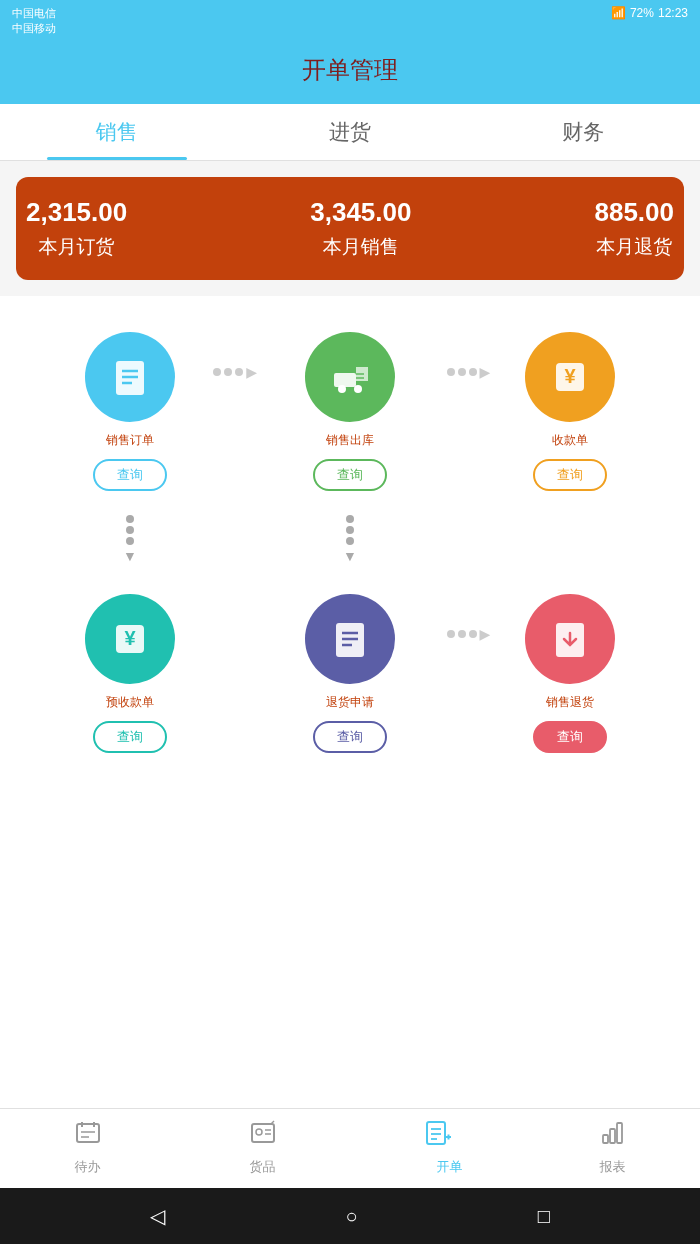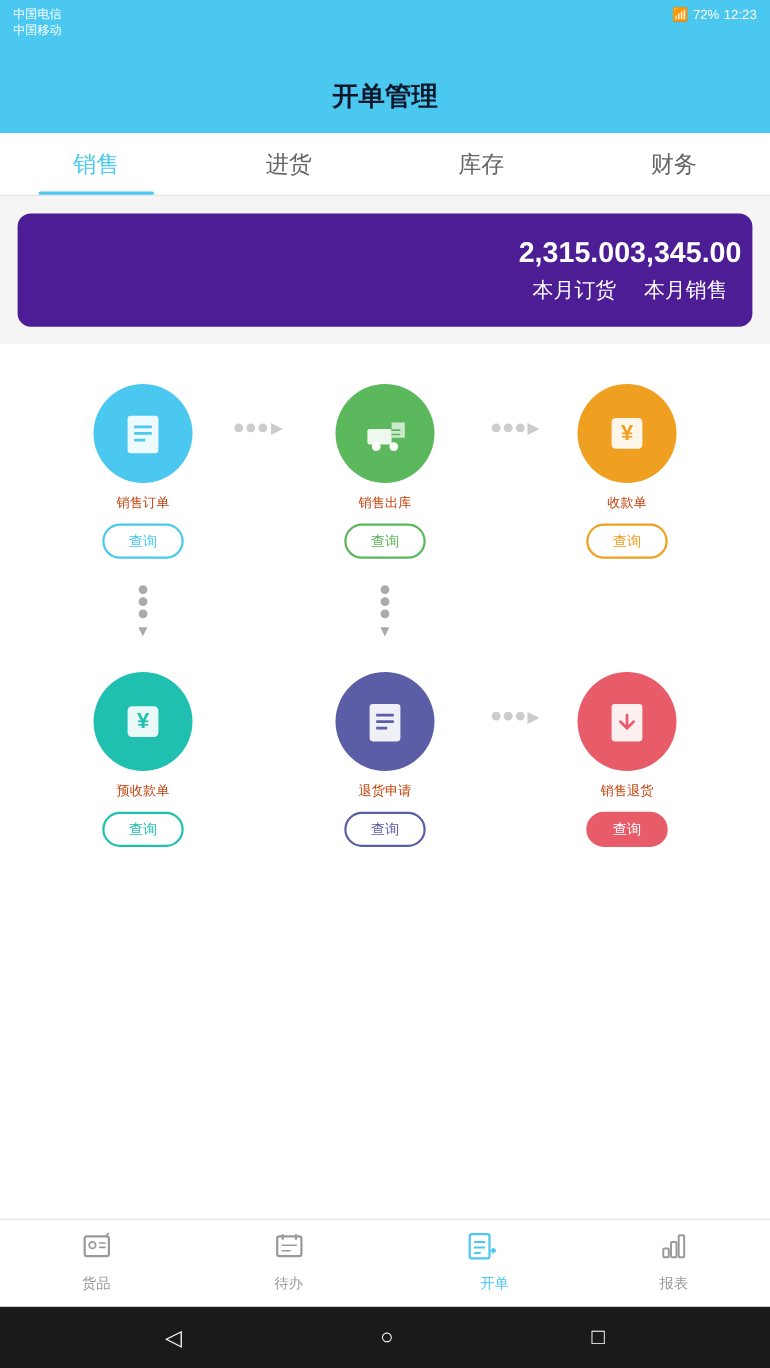--- a/index.html
+++ b/index.html
@@ -36,24 +36,23 @@
     }
     .status-right span { font-size: 12px; }
 
     
     .header {
       background: #4bc8f0;
       text-align: center;
       padding: 14px 0 18px;
     }
     .header-title {
-      color: #0f172a;
+      color: #7f1d1d;
       font-size: 24px;
-      font-weight: 700;
-      margin-top: 17px;
+      font-weight: 400;
     }
 
     
     .tabs {
       background: #fff;
       display: flex;
       border-bottom: 1px solid #e0e0e0;
     }
     .tab-item {
       flex: 1;
@@ -73,25 +72,25 @@
       bottom: 0;
       left: 20%;
       width: 60%;
       height: 3px;
       background: #4bc8f0;
       border-radius: 2px;
     }
 
     
     .stats-banner {
-      background: #4c1d95;
+      background: #c2410c;
       margin: 16px 16px;
       border-radius: 12px;
       display: flex;
-      justify-content: flex-end;
+      justify-content: space-between;
       padding: 20px 10px;
     }
     .stat-item {
       text-align: center;
       color: #fff;
     }
     .stat-value {
       font-size: 26px;
       font-weight: 600;
       margin-bottom: 6px;
@@ -263,32 +262,35 @@
   </div>
 </div>
 
 <div class="header">
   <div class="header-title">开单管理</div>
 </div>
 
 <div class="tabs">
   <div class="tab-item active">销售</div>
   <div class="tab-item">进货</div>
-  <div class="tab-item">库存</div>
   <div class="tab-item">财务</div>
 </div>
 
 <div class="stats-banner">
   <div class="stat-item">
     <div class="stat-value">2,315.00</div>
     <div class="stat-label">本月订货</div>
   </div>
   <div class="stat-item">
     <div class="stat-value">3,345.00</div>
     <div class="stat-label">本月销售</div>
+  </div>
+  <div class="stat-item">
+    <div class="stat-value">885.00</div>
+    <div class="stat-label">本月退货</div>
   </div>
 </div>
 
 <div class="main-content">
 
   <div class="action-grid">
 
     <div class="arrow-h arrow-h-1">
       <div class="arrow-row">
         <div class="arrow-dot"></div>
@@ -409,43 +411,43 @@
           <path d="M24 18 L24 30 M18 24 L24 30 L30 24" stroke="#e85c6a" stroke-width="2.5" stroke-linecap="round"></path>
         </svg>
       </div>
       <div class="action-label">销售退货</div>
       <button class="query-btn red">查询</button>
     </div>
   </div>
 </div>
 
 <div class="bottom-nav">
+  <div class="nav-item">
+    <div class="nav-icon">
+      <svg width="28" height="28" viewBox="0 0 28 28" fill="none">
+        <rect x="3" y="5" width="22" height="18" rx="2" stroke="#999" stroke-width="2"></rect>
+        <line x1="8" y1="3" x2="8" y2="8" stroke="#999" stroke-width="2"></line>
+        <line x1="20" y1="3" x2="20" y2="8" stroke="#999" stroke-width="2"></line>
+        <line x1="7" y1="13" x2="21" y2="13" stroke="#999" stroke-width="1.5"></line>
+        <line x1="7" y1="18" x2="15" y2="18" stroke="#999" stroke-width="1.5"></line>
+      </svg>
+    </div>
+    <div class="nav-label">待办</div>
+  </div>
   <div class="nav-item">
     <div class="nav-icon">
       <svg width="28" height="28" viewBox="0 0 28 28" fill="none">
         <rect x="3" y="5" width="22" height="18" rx="2" stroke="#999" stroke-width="2"></rect>
         <circle cx="10" cy="13" r="3" stroke="#999" stroke-width="1.5"></circle>
         <line x1="16" y1="11" x2="22" y2="11" stroke="#999" stroke-width="1.5"></line>
         <line x1="16" y1="15" x2="22" y2="15" stroke="#999" stroke-width="1.5"></line>
         <line x1="22" y1="5" x2="25" y2="2" stroke="#999" stroke-width="1.5"></line>
       </svg>
     </div>
     <div class="nav-label">货品</div>
-  </div>
-  <div class="nav-item">
-    <div class="nav-icon">
-      <svg width="28" height="28" viewBox="0 0 28 28" fill="none">
-        <rect x="3" y="5" width="22" height="18" rx="2" stroke="#999" stroke-width="2"></rect>
-        <line x1="8" y1="3" x2="8" y2="8" stroke="#999" stroke-width="2"></line>
-        <line x1="20" y1="3" x2="20" y2="8" stroke="#999" stroke-width="2"></line>
-        <line x1="7" y1="13" x2="21" y2="13" stroke="#999" stroke-width="1.5"></line>
-        <line x1="7" y1="18" x2="15" y2="18" stroke="#999" stroke-width="1.5"></line>
-      </svg>
-    </div>
-    <div class="nav-label">待办</div>
   </div>
   <div class="nav-item">
     <div class="nav-icon active">
       <svg width="28" height="28" viewBox="0 0 28 28" fill="none">
         <rect x="3" y="3" width="18" height="22" rx="2" stroke="#4bc8f0" stroke-width="2"></rect>
         <line x1="7" y1="10" x2="17" y2="10" stroke="#4bc8f0" stroke-width="1.8"></line>
         <line x1="7" y1="15" x2="17" y2="15" stroke="#4bc8f0" stroke-width="1.8"></line>
         <line x1="7" y1="20" x2="13" y2="20" stroke="#4bc8f0" stroke-width="1.8"></line>
         <line x1="22" y1="18" x2="27" y2="18" stroke="#4bc8f0" stroke-width="2"></line>
         <line x1="24.5" y1="15.5" x2="24.5" y2="20.5" stroke="#4bc8f0" stroke-width="2"></line>

